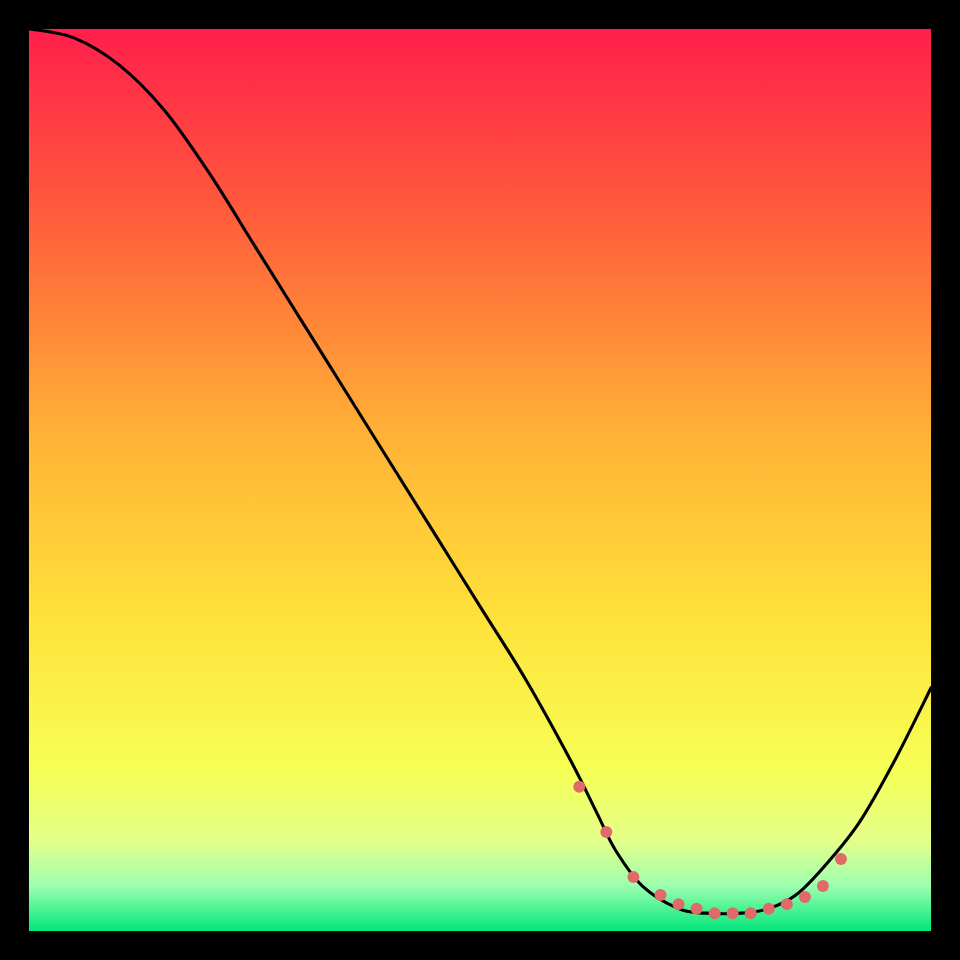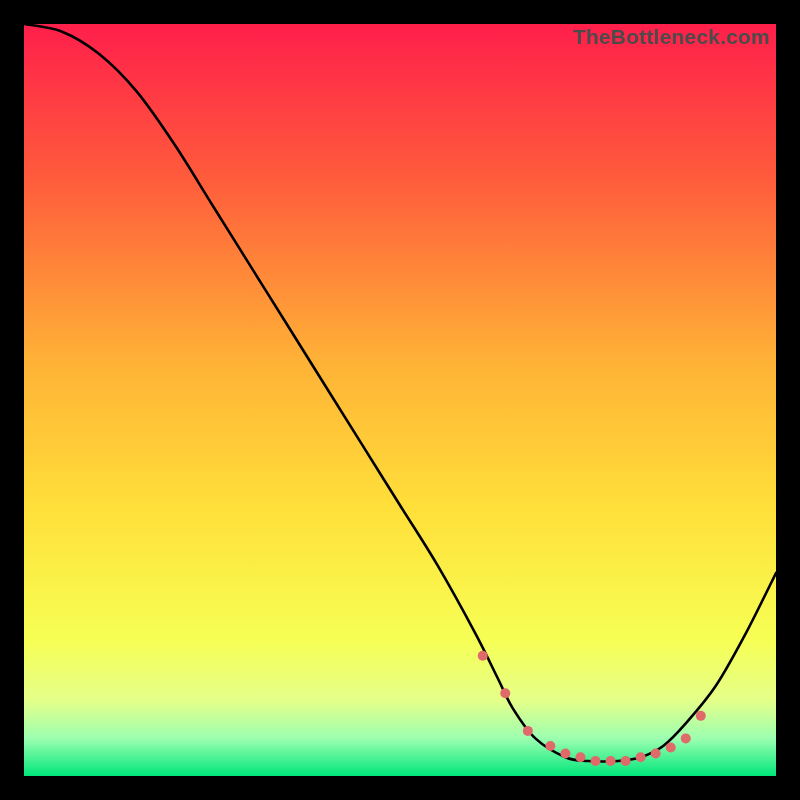--- a/index.html
+++ b/index.html
@@ -29,21 +29,20 @@
     letter-spacing: 0.2px;
     font-family: Arial, Helvetica, sans-serif;
     user-select: none;
   }
   svg { display: block; }
 </style>
 </head>
 <body>
 
 <div class="frame">
-  <div class="watermark">TheBottleneck.com</div>
 
   <svg id="chart-svg" width="752" height="752" viewBox="0 0 752 752" preserveAspectRatio="none">
     <defs>
       <linearGradient id="bg-grad" x1="0" y1="0" x2="0" y2="1">
           <stop offset="0%" stop-color="#ff1f4b"></stop>
           <stop offset="20%" stop-color="#ff5a3c"></stop>
           <stop offset="45%" stop-color="#ffb236"></stop>
           <stop offset="65%" stop-color="#ffe13a"></stop>
           <stop offset="82%" stop-color="#f6ff55"></stop>
           <stop offset="90%" stop-color="#e4ff8a"></stop>

